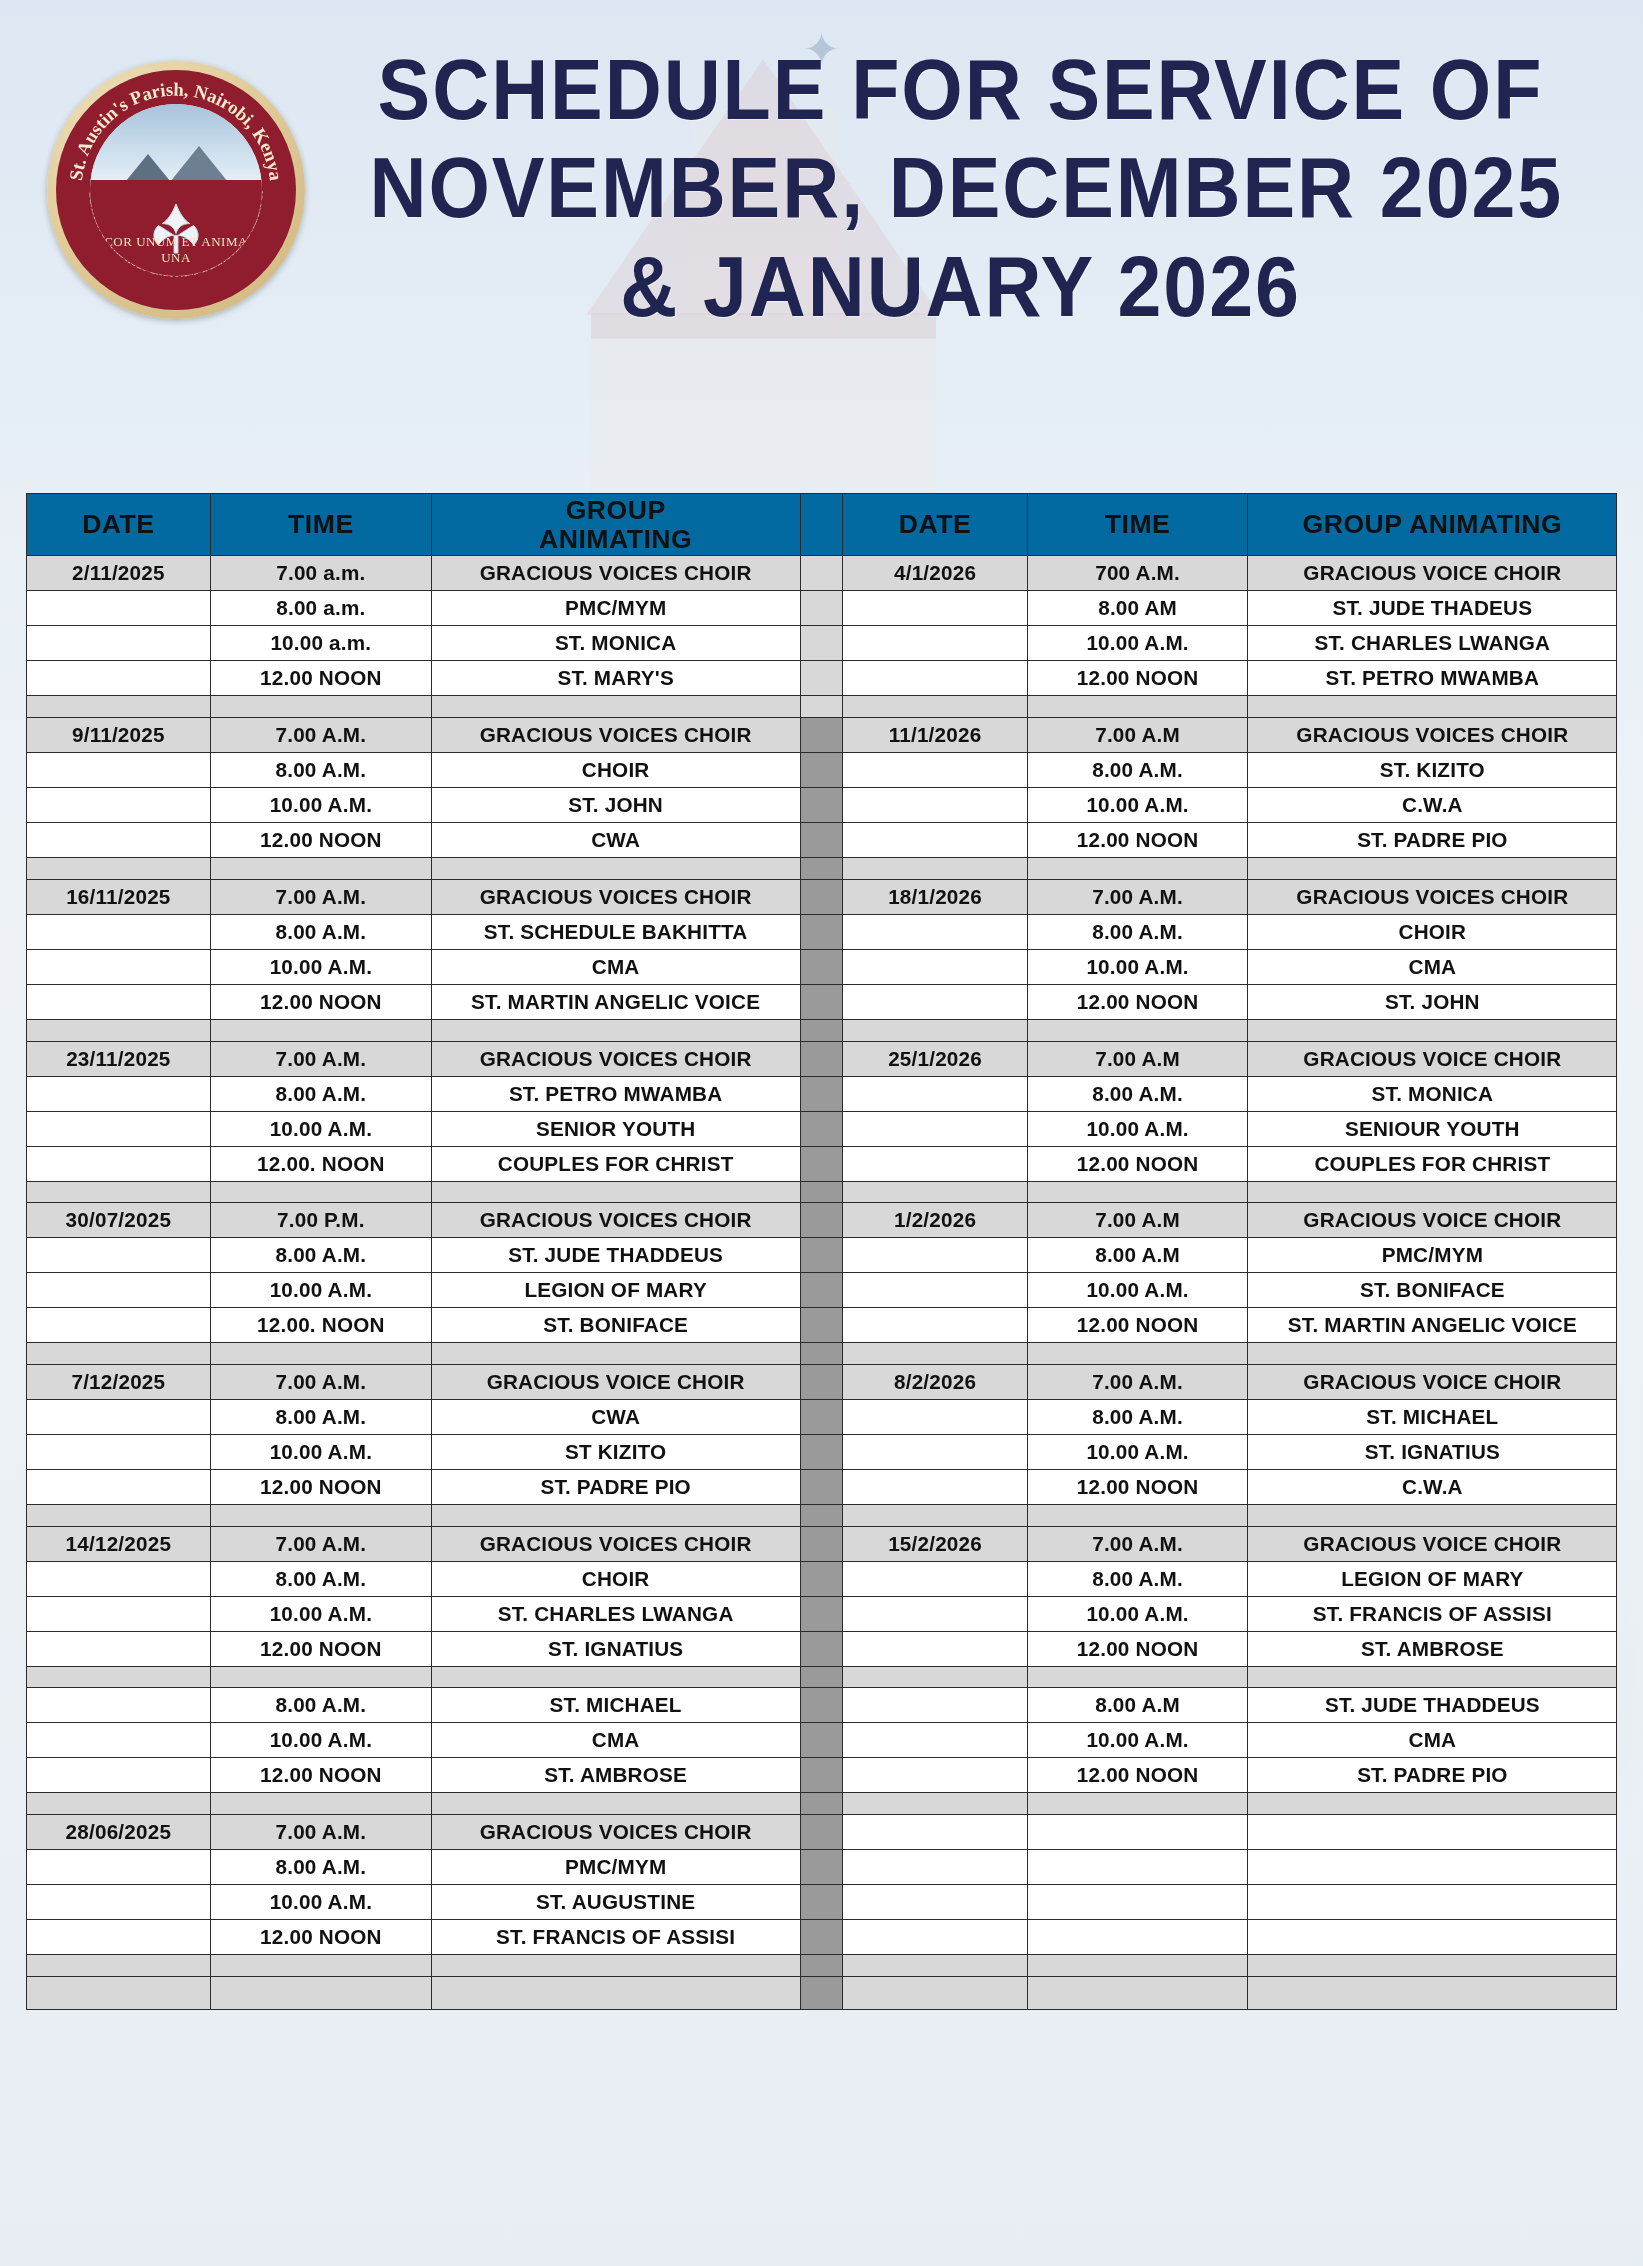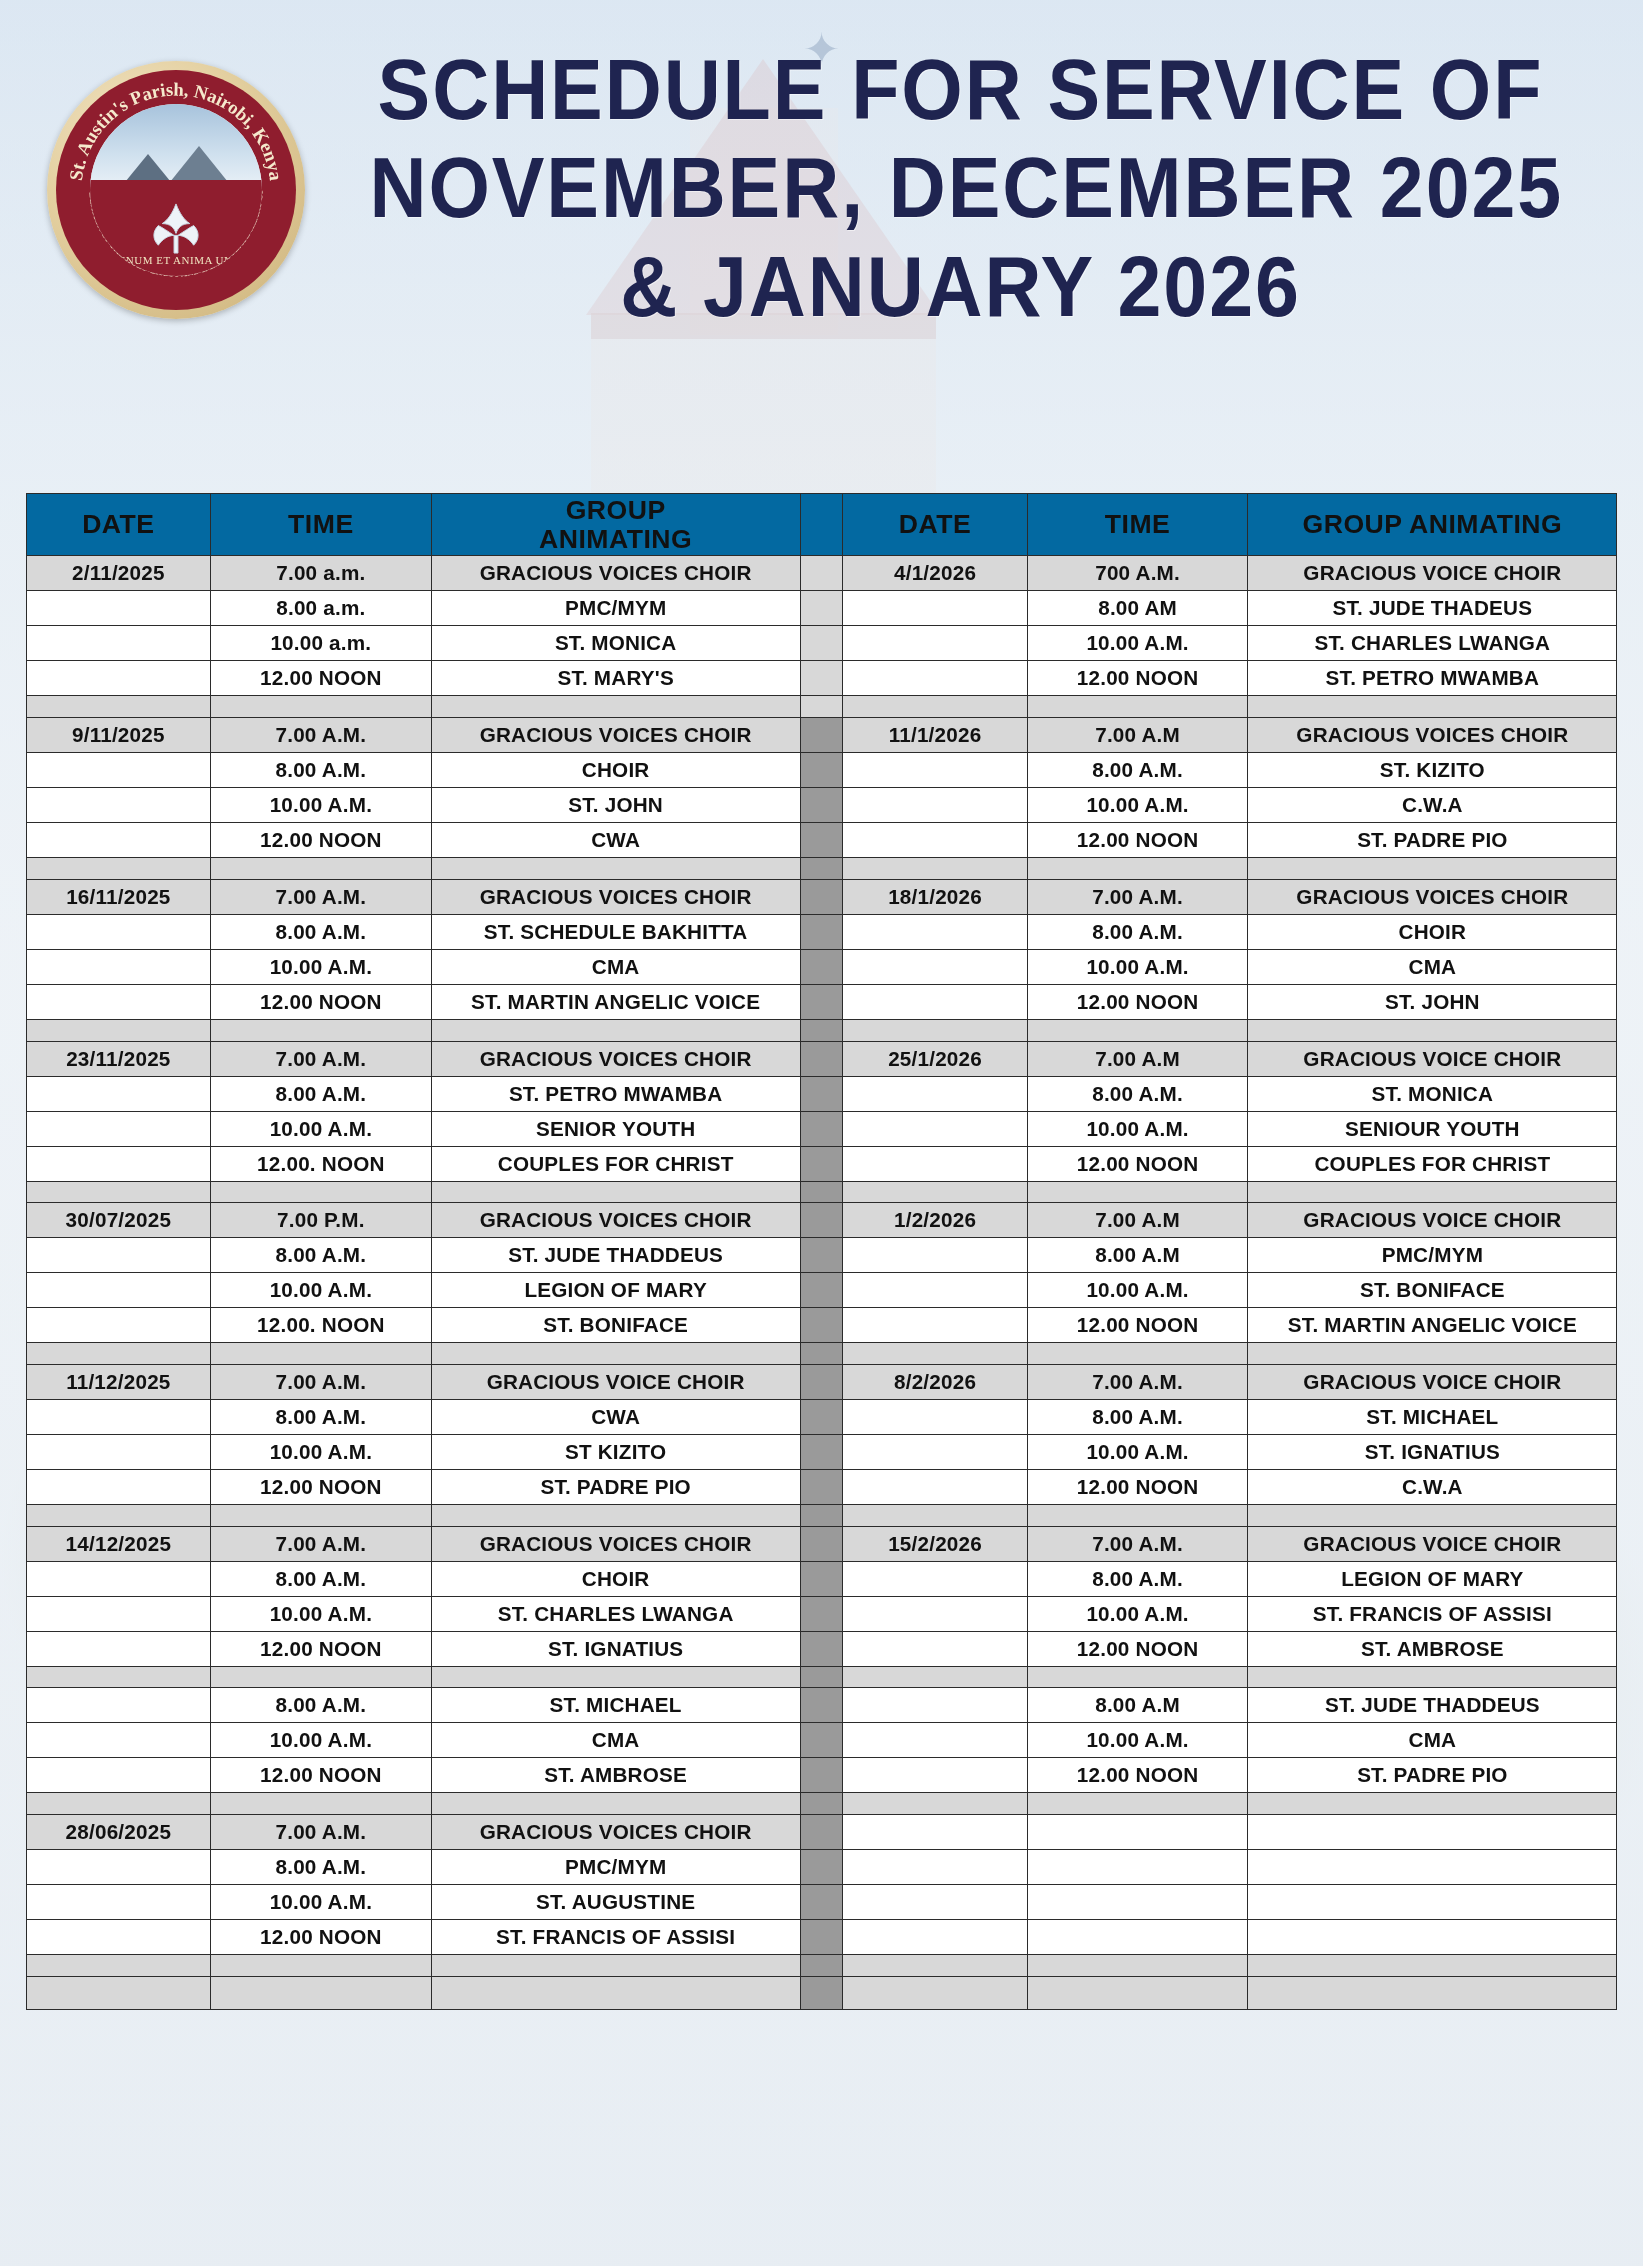--- a/index.html
+++ b/index.html
@@ -114,21 +114,21 @@
   .crest .shield-bottom {
     position: absolute; left: 0; right: 0; top: 57%; bottom: 0;
     background: #8f1d2e;
   }
   .crest .lily {
     position: absolute; left: 50%; top: 56%; transform: translate(-50%, 0);
     width: 59px; height: 57px;
   }
   .crest .crest-motto {
     position: absolute; left: 0; right: 0; bottom: 6%;
-    text-align: left; color: #f0e4c0; font-size: 11px; letter-spacing: 0.5px;
+    text-align: center; color: #f0e4c0; font-size: 13px; letter-spacing: 0.5px;
     font-family: "Liberation Serif", serif;
   }
   .crest svg text {
     font-family: "Liberation Serif", serif;
     font-weight: bold;
     fill: #f5e9cc;
   }
 
   .title-block {
     position: absolute;
@@ -511,21 +511,21 @@
           <tr class="gaprow">
             <td class="gap"></td>
             <td class="gap"></td>
             <td class="gap"></td>
             <td class="spacer-col"></td>
             <td class="gap"></td>
             <td class="gap"></td>
             <td class="gap"></td>
           </tr>
           <tr>
-            <td class="date-cell shade">11/12/2025</td>
+            <td class="date-cell shade">7/12/2025</td>
             <td class="shade">7.00 A.M.</td>
             <td class="shade">GRACIOUS VOICE CHOIR</td>
             <td class="spacer-col"></td>
             <td class="date-cell shade">8/2/2026</td>
             <td class="shade">7.00 A.M.</td>
             <td class="shade">GRACIOUS VOICE CHOIR</td>
           </tr>
           <tr>
             <td class="date-cell white"></td>
             <td class="white">8.00 A.M.</td>

